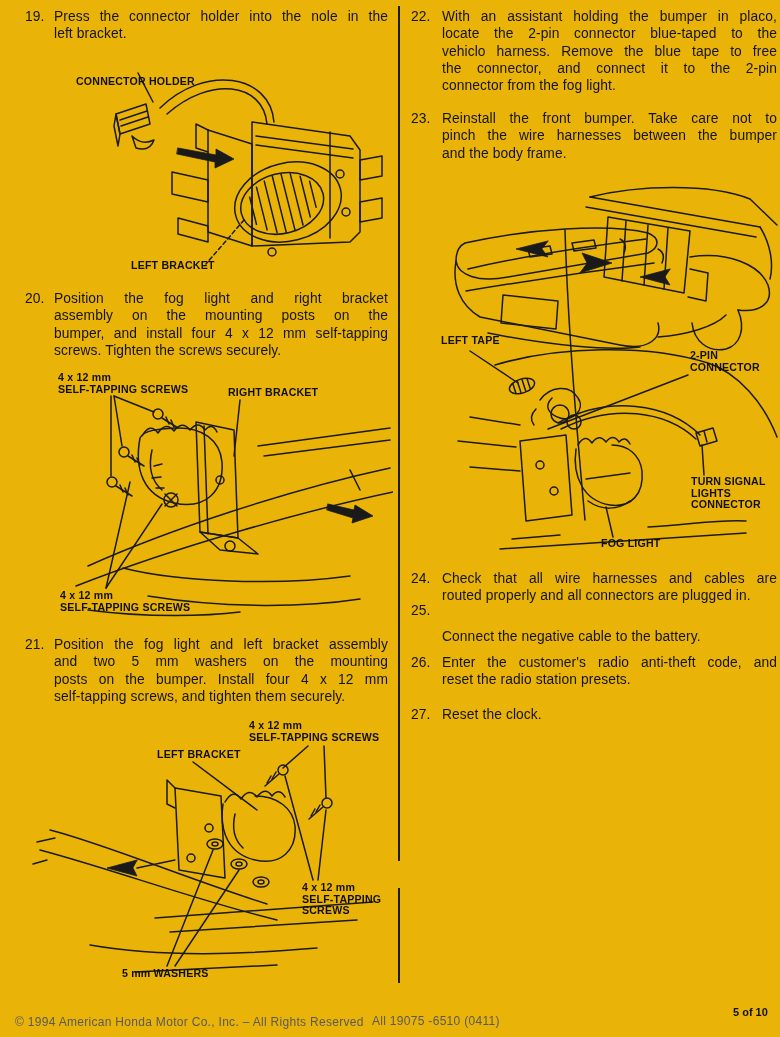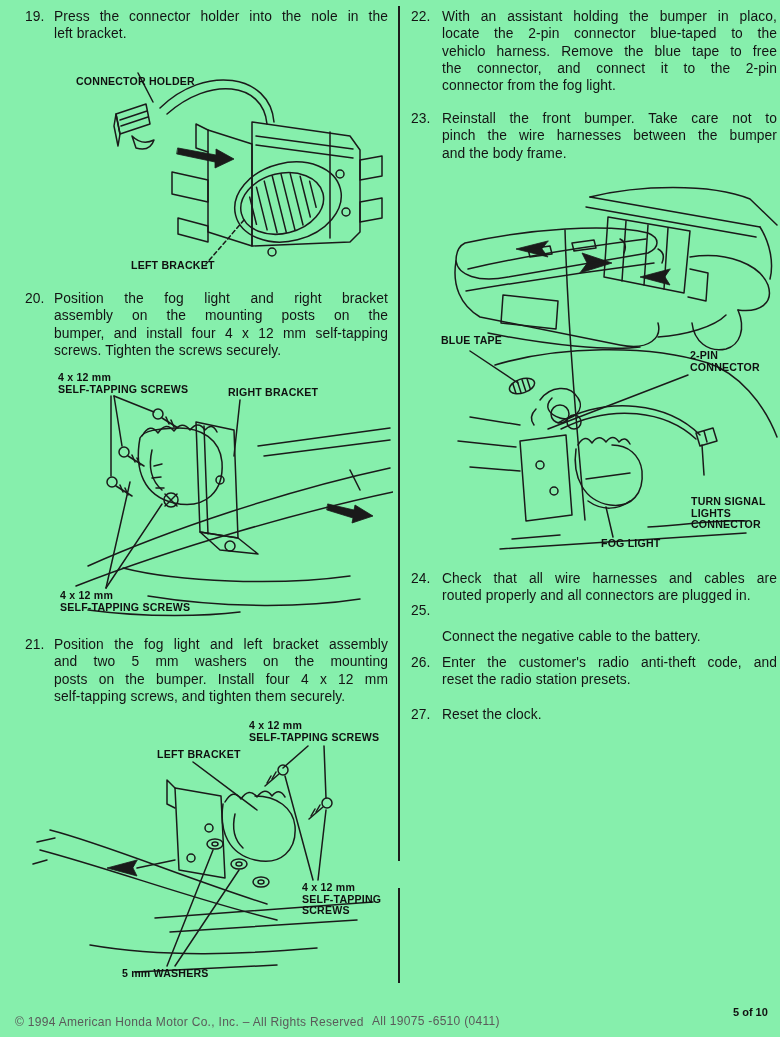--- a/index.html
+++ b/index.html
@@ -1,17 +1,17 @@
 <!DOCTYPE html>
 <html><head>
 <meta charset="utf-8">
 <style>
   html,body{margin:0;padding:0;background:#fff;}
   #page{
-    position:relative;width:780px;height:1037px;background:#86efac;
+    position:relative;width:780px;height:1037px;background:#eab308;
     font-family:"Liberation Sans",sans-serif;color:#141414;overflow:hidden;
   }
   .step{position:absolute;font-size:13.8px;line-height:17.3px;letter-spacing:.1px;}
   .step .num{position:absolute;left:0;top:0;}
   .step .body{margin-left:29px;}
   .jline{text-align:justify;text-align-last:justify;}
   .jlast{text-align:left;text-align-last:left;}
   .fig{position:absolute;}
   .fig svg{position:absolute;left:0;top:0;}
   .lbl{
@@ -323,24 +323,24 @@
       <path d="M168,266 C164,294 176,318 202,322 C224,325 236,310 234,288 C232,272 220,262 204,262"></path>
       <path d="M180,318 C194,328 210,327 222,318"></path>
       <path d="M178,296 l44,-6"></path>
 
       <path d="M92,366 L338,350"></path>
       <path d="M104,356 L152,352"></path>
       <path d="M240,344 C280,342 312,336 338,338"></path>
 
       <line x1="205" y1="354" x2="198" y2="324"></line>
     </svg>
-    <div class="lbl" style="left:33px;top:152px;">BLUE TAPE</div>
+    <div class="lbl" style="left:33px;top:152px;">LEFT TAPE</div>
     <div class="lbl" style="left:282px;top:167px;">2-PIN
 CONNECTOR</div>
-    <div class="lbl" style="left:283px;top:293px;margin-top:20px;">TURN SIGNAL
+    <div class="lbl" style="left:283px;top:293px;">TURN SIGNAL
 LIGHTS
 CONNECTOR</div>
     <div class="lbl" style="left:193px;top:355px;">FOG LIGHT</div>
   </div>
 
   <div class="step" style="left:411px;top:570px;width:366px;">
     <span class="num">24.</span>
     <div class="body" style="margin-left:31px;">
       <div class="jline">Check that all wire harnesses and cables are</div>
       <div class="jlast">routed properly and all connectors are plugged in.</div>

